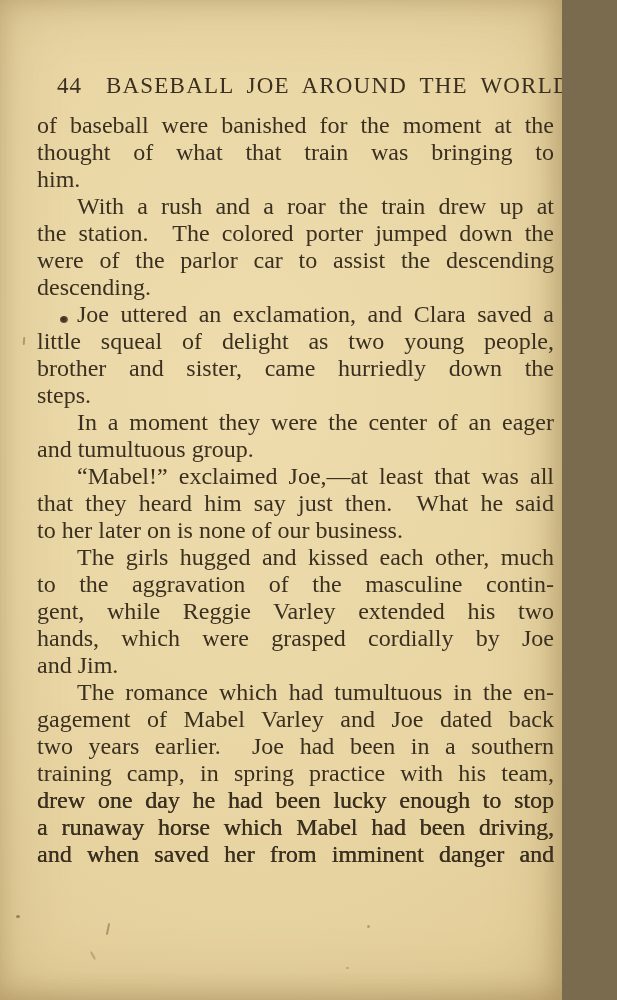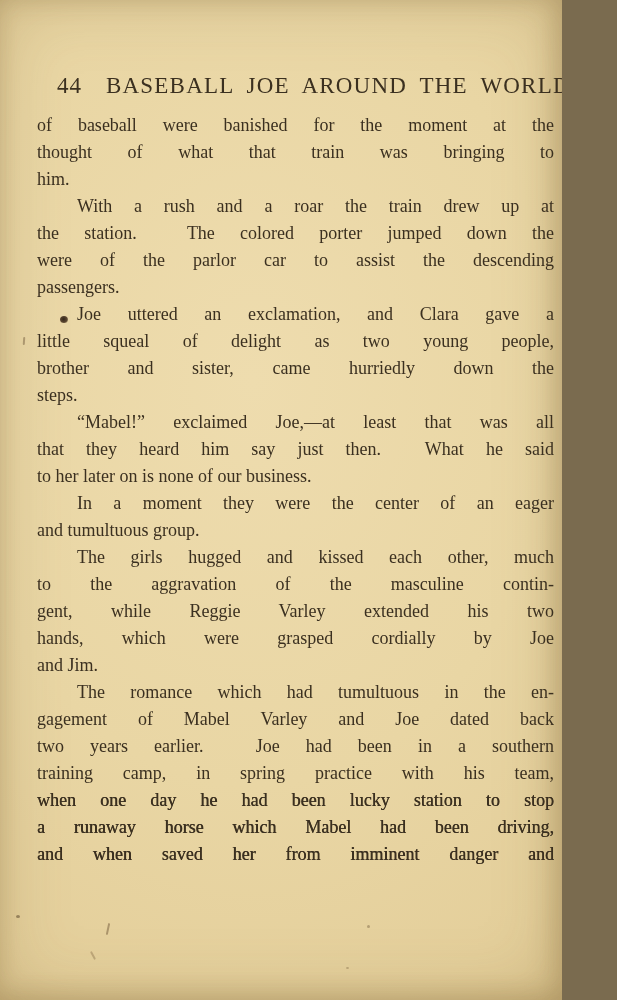--- a/index.html
+++ b/index.html
@@ -46,21 +46,21 @@
   .body-text {
     position: absolute;
     top: 112px;
     left: 37px;
     width: 517px;
   }
   .para { margin: 0; }
   .line {
     height: 27px;
     line-height: 27px;
-    font-size: 18px;
+    font-size: 24px;
     text-align: justify;
     text-align-last: justify;
     white-space: normal;
     overflow: hidden;
   }
   .line.end { text-align-last: left; }
   .line.indent { text-indent: 40px; }
   
   .para:last-child .line:nth-last-child(-n+3) {
     text-shadow: 0.35px 0 0 currentColor;
@@ -123,50 +123,50 @@
   <div class="body-text" id="body-text">
       <div class="para">
         <div class="line">of baseball were banished for the moment at the</div>
         <div class="line">thought of what that train was bringing to</div>
         <div class="line end">him.</div>
       </div>
       <div class="para">
         <div class="line indent">With a rush and a roar the train drew up at</div>
         <div class="line">the station.&nbsp; The colored porter jumped down the</div>
         <div class="line">were of the parlor car to assist the descending</div>
-        <div class="line end">passengers.</div>
+        <div class="line end">descending.</div>
       </div>
       <div class="para">
-        <div class="line indent">Joe uttered an exclamation, and Clara gave a</div>
+        <div class="line indent">Joe uttered an exclamation, and Clara saved a</div>
         <div class="line">little squeal of delight as two young people,</div>
         <div class="line">brother and sister, came hurriedly down the</div>
         <div class="line end">steps.</div>
       </div>
       <div class="para">
+        <div class="line indent">In a moment they were the center of an eager</div>
+        <div class="line end">and tumultuous group.</div>
+      </div>
+      <div class="para">
         <div class="line indent">“Mabel!” exclaimed Joe,—at least that was all</div>
         <div class="line">that they heard him say just then.&nbsp; What he said</div>
         <div class="line end">to her later on is none of our business.</div>
-      </div>
-      <div class="para">
-        <div class="line indent">In a moment they were the center of an eager</div>
-        <div class="line end">and tumultuous group.</div>
       </div>
       <div class="para">
         <div class="line indent">The girls hugged and kissed each other, much</div>
         <div class="line">to the aggravation of the masculine contin-</div>
         <div class="line">gent, while Reggie Varley extended his two</div>
         <div class="line">hands, which were grasped cordially by Joe</div>
         <div class="line end">and Jim.</div>
       </div>
       <div class="para">
         <div class="line indent">The romance which had tumultuous in the en-</div>
         <div class="line">gagement of Mabel Varley and Joe dated back</div>
         <div class="line">two years earlier.&nbsp; Joe had been in a southern</div>
         <div class="line">training camp, in spring practice with his team,</div>
-        <div class="line">when one day he had been lucky station to stop</div>
+        <div class="line">drew one day he had been lucky enough to stop</div>
         <div class="line">a runaway horse which Mabel had been driving,</div>
         <div class="line">and when saved her from imminent danger and</div>
       </div>
     </div>
 
   <span class="speck speck-bullet"></span>
   <span class="speck speck-margin-tick"></span>
   <span class="speck speck-dot-1"></span>
   <span class="speck speck-fiber-1"></span>
   <span class="speck speck-fiber-2"></span>

